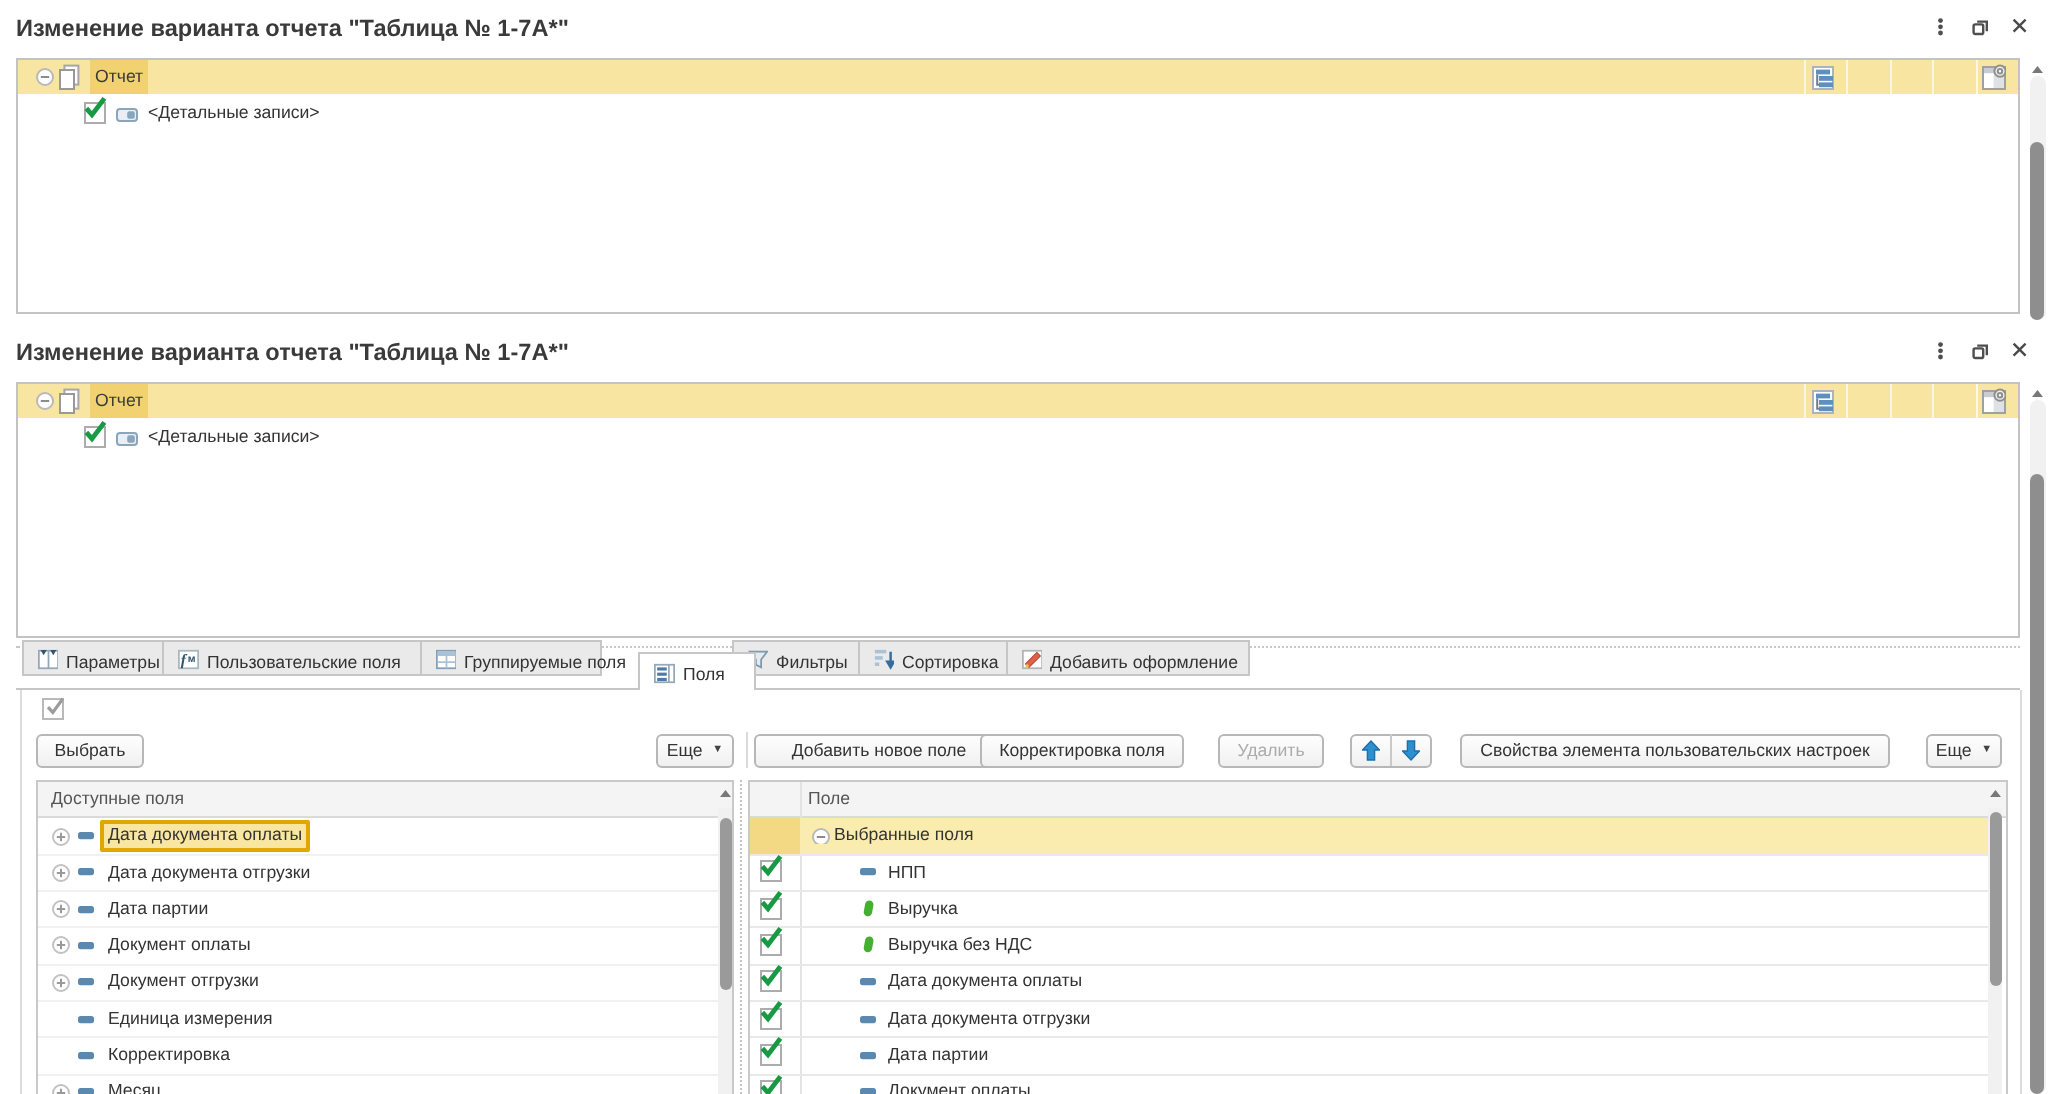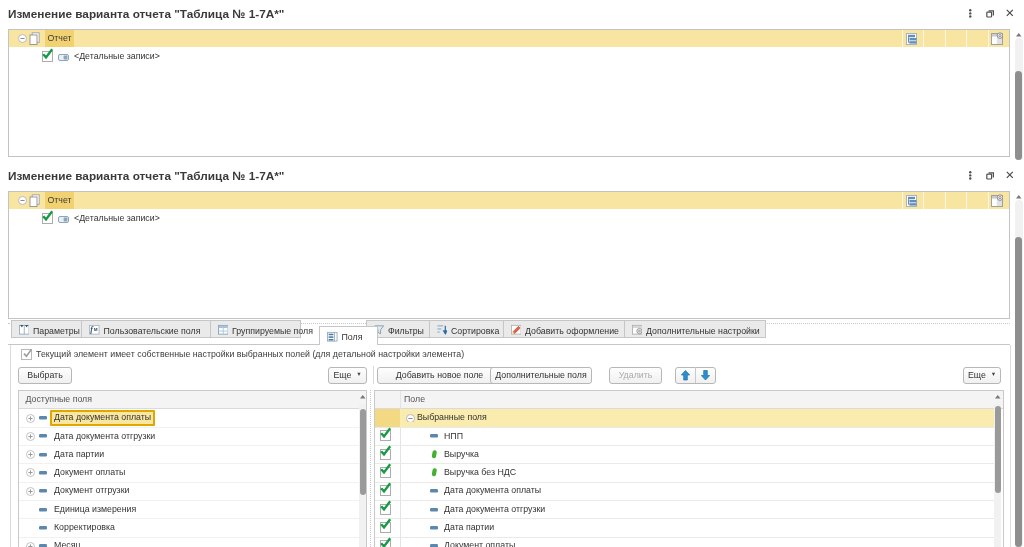--- a/index.html
+++ b/index.html
@@ -194,50 +194,41 @@
       <div class="tabtx" style="left:21.5px">Сортировка</div>
     </div>
     <div class="tab" style="left:502.5px;width:122px">
       <svg class="abs" style="left:7px;top:3px" width="10.5" height="11.5" viewBox="0 0 12 13">
         <rect x="0.5" y="1.5" width="11" height="10" fill="#fff" stroke="#B3B3B3"></rect>
         <path d="M2 11 L8.5 4.5 L10.5 6.5 L4 13 Z" transform="translate(0,-2)" fill="#E06048" stroke="#B4402E" stroke-width="0.6"></path>
         <path d="M1.8 11.2 L2.6 8.8 L4.4 10.4 Z" fill="#F0C040"></path>
       </svg>
       <div class="tabtx" style="left:21.5px">Добавить оформление</div>
     </div>
-    <div class="tab" style="left:623.5px;width:142px">
-      <svg class="abs" style="left:7px;top:3px" width="10.5" height="11.5" viewBox="0 0 12 13">
-        <rect x="0.5" y="1.5" width="11" height="10" fill="#fff" stroke="#ABABAB"></rect>
-        <rect x="1" y="2" width="10" height="2.5" fill="#D6D6D6"></rect>
-        <circle cx="8.5" cy="8" r="3" fill="#EDEDED" stroke="#8F8F8F"></circle>
-        <circle cx="8.5" cy="8" r="1" fill="#fff" stroke="#8F8F8F"></circle>
-      </svg>
-      <div class="tabtx" style="left:21.5px">Дополнительные настройки</div>
-    </div>
     <div class="abs" style="left:8px;top:344px;width:311px;height:1px;background:#C6C6C6"></div>
     <div class="abs" style="left:367px;top:344px;width:643px;height:1px;background:#C6C6C6"></div>
     <div class="cb" style="left:21px;top:349px;width:10.5px;height:10.5px;border-color:#B9B9B9"></div>
     <svg class="abs" style="left:21.5px;top:347.5px" width="11" height="11" viewBox="0 0 11 11">
       <path d="M2 5.6 L4.4 8.2 L9.4 1.4" fill="none" stroke="#9C9C9C" stroke-width="1.6"></path>
     </svg>
-    <div class="t" style="left:36px;top:348.5px;color:#3C3C3C">Текущий элемент имеет собственные настройки выбранных полей (для детальной настройки элемента)</div>
     <div class="btn " style="left:18px;top:366.5px;width:54px">Выбрать</div>
     <div class="btn " style="left:328px;top:366.5px;width:39px">Еще&nbsp;&nbsp;<span style="font-size:5.5px;position:relative;top:-1.5px;color:#444">▼</span></div>
     <div class="vline" style="left:372.5px;top:366px;height:18px;background:#DADADA"></div>
     <div class="btn " style="left:377px;top:366.5px;width:125px">Добавить новое поле</div>
-    <div class="btn " style="left:490px;top:366.5px;width:102px">Дополнительные поля</div>
+    <div class="btn " style="left:490px;top:366.5px;width:102px">Корректировка поля</div>
     <div class="btn dis" style="left:609px;top:366.5px;width:53px">Удалить</div>
     <div class="btn " style="left:675px;top:366.5px;width:41px"></div>
     <div class="vline" style="left:695px;top:367px;height:15.5px;background:#C9C9C9"></div>
     <svg class="abs" style="left:680.5px;top:369.5px" width="9" height="11" viewBox="0 0 9 11">
       <path d="M4.5 0.5 L8.7 5 H6.3 V10 H2.7 V5 H0.3 Z" fill="#2D90CE" stroke="#1F6FA8" stroke-width="0.7"></path>
     </svg>
     <svg class="abs" style="left:700.5px;top:369.5px" width="9" height="11" viewBox="0 0 9 11">
       <path d="M4.5 10 L8.7 5.5 H6.3 V0.5 H2.7 V5.5 H0.3 Z" fill="#2D90CE" stroke="#1F6FA8" stroke-width="0.7"></path>
     </svg>
+    <div class="btn " style="left:730px;top:366.5px;width:215px">Свойства элемента пользовательских настроек</div>
     <div class="btn " style="left:963px;top:366.5px;width:38px">Еще&nbsp;&nbsp;<span style="font-size:5.5px;position:relative;top:-1.5px;color:#444">▼</span></div>
     <div class="panel" style="left:17.5px;top:389.5px;width:349.5px;height:158px;border-color:#C9C9C9">
       <div class="hdr"></div>
       <div class="hdrt" style="left:7px">Доступные поля</div>
       <svg class="abs" style="left:7.5px;top:23.0px" width="9" height="9" viewBox="0 0 9 9">
         <circle cx="4.5" cy="4.5" r="4" fill="#fff" stroke="#C2C2C2"></circle>
         <line x1="2.4" y1="4.5" x2="6.6" y2="4.5" stroke="#9A9A9A"></line>
         <line x1="4.5" y1="2.4" x2="4.5" y2="6.6" stroke="#9A9A9A"></line>
       </svg>
       <svg class="abs" style="left:20.5px;top:25.5px" width="9" height="4" viewBox="0 0 9 4">

